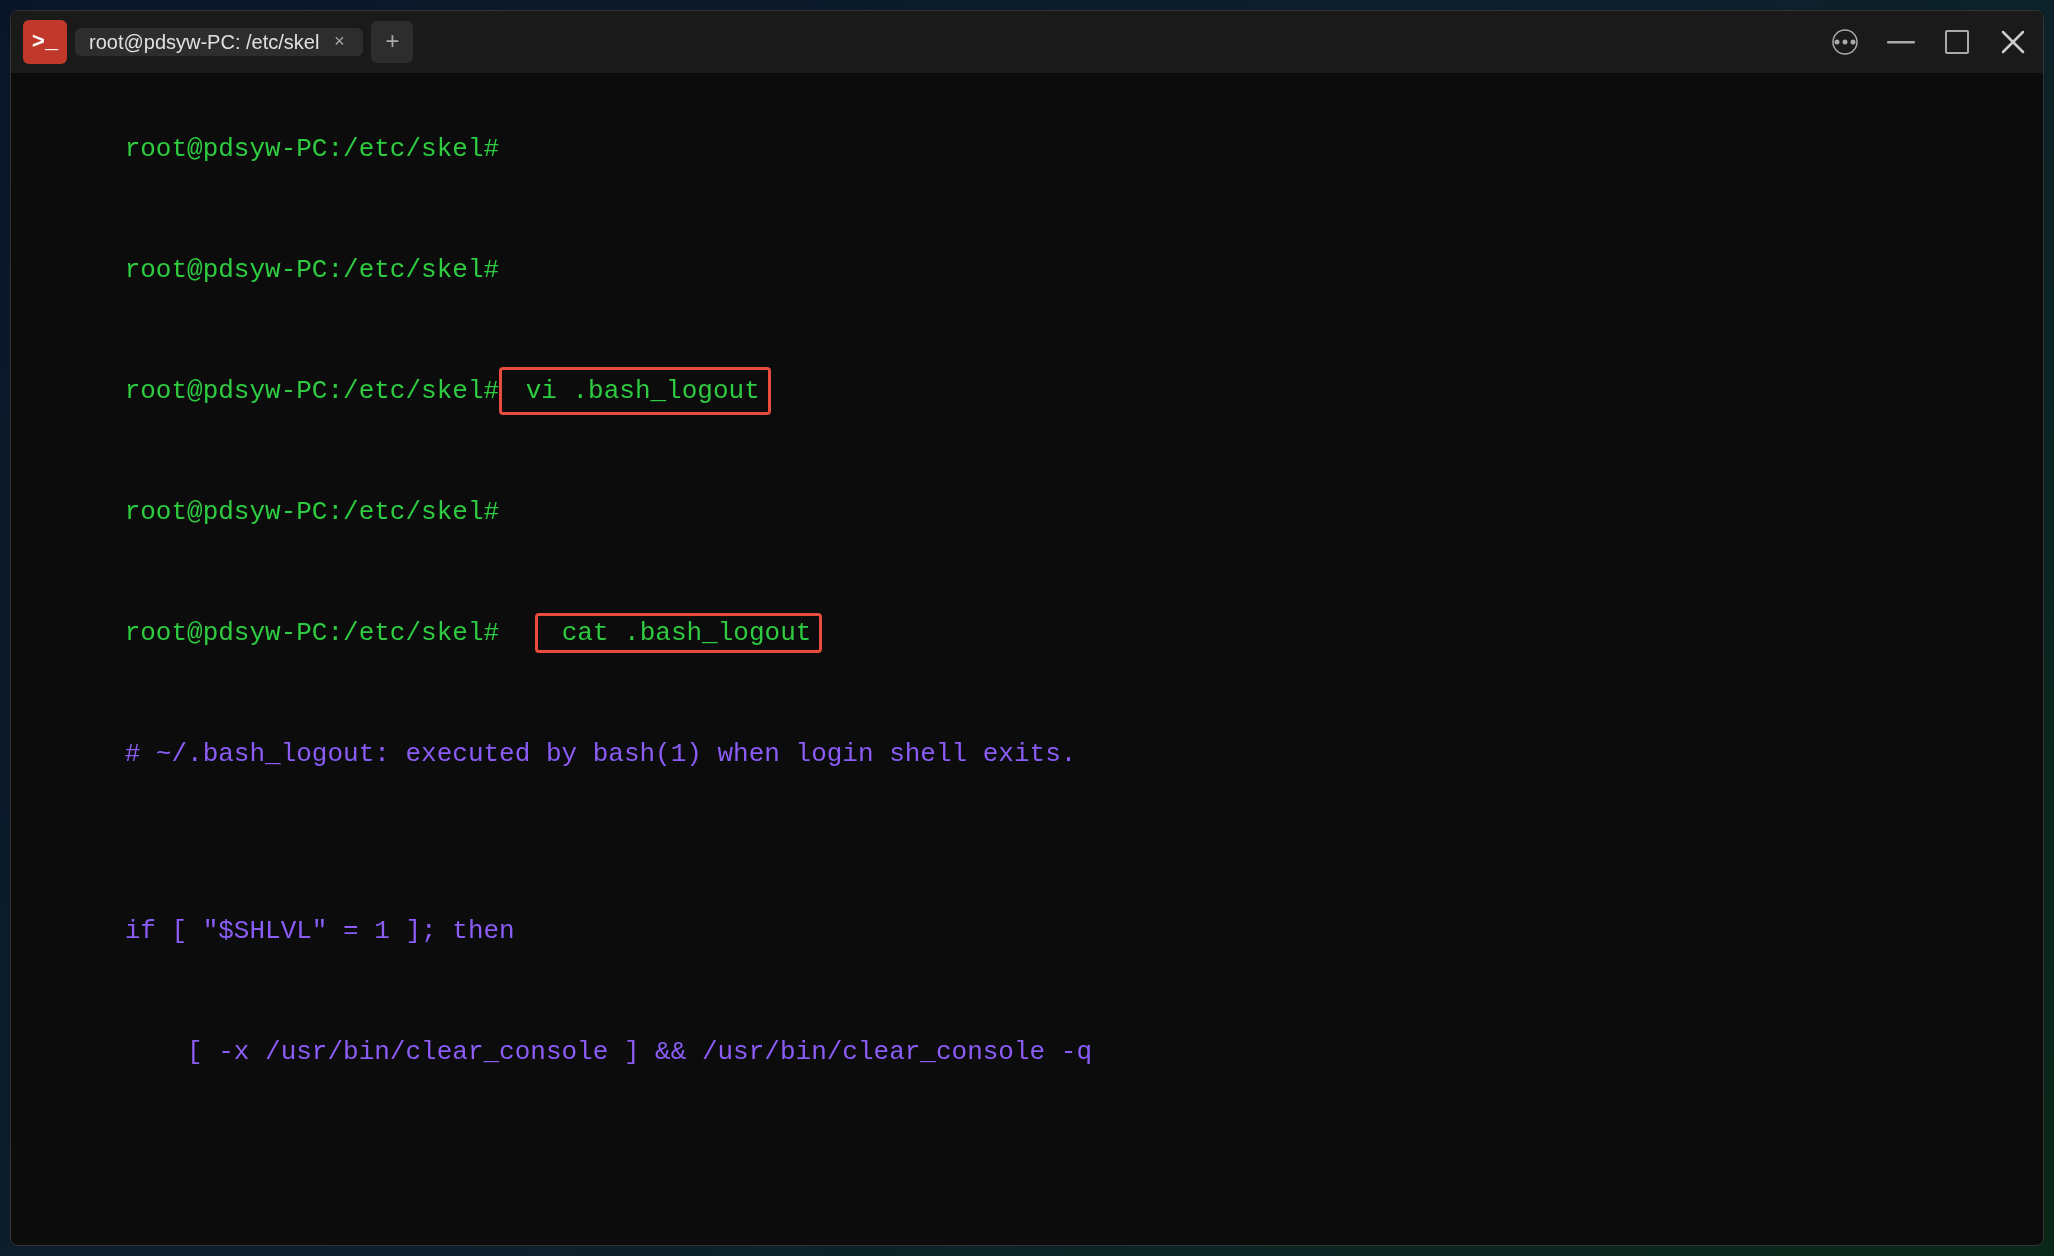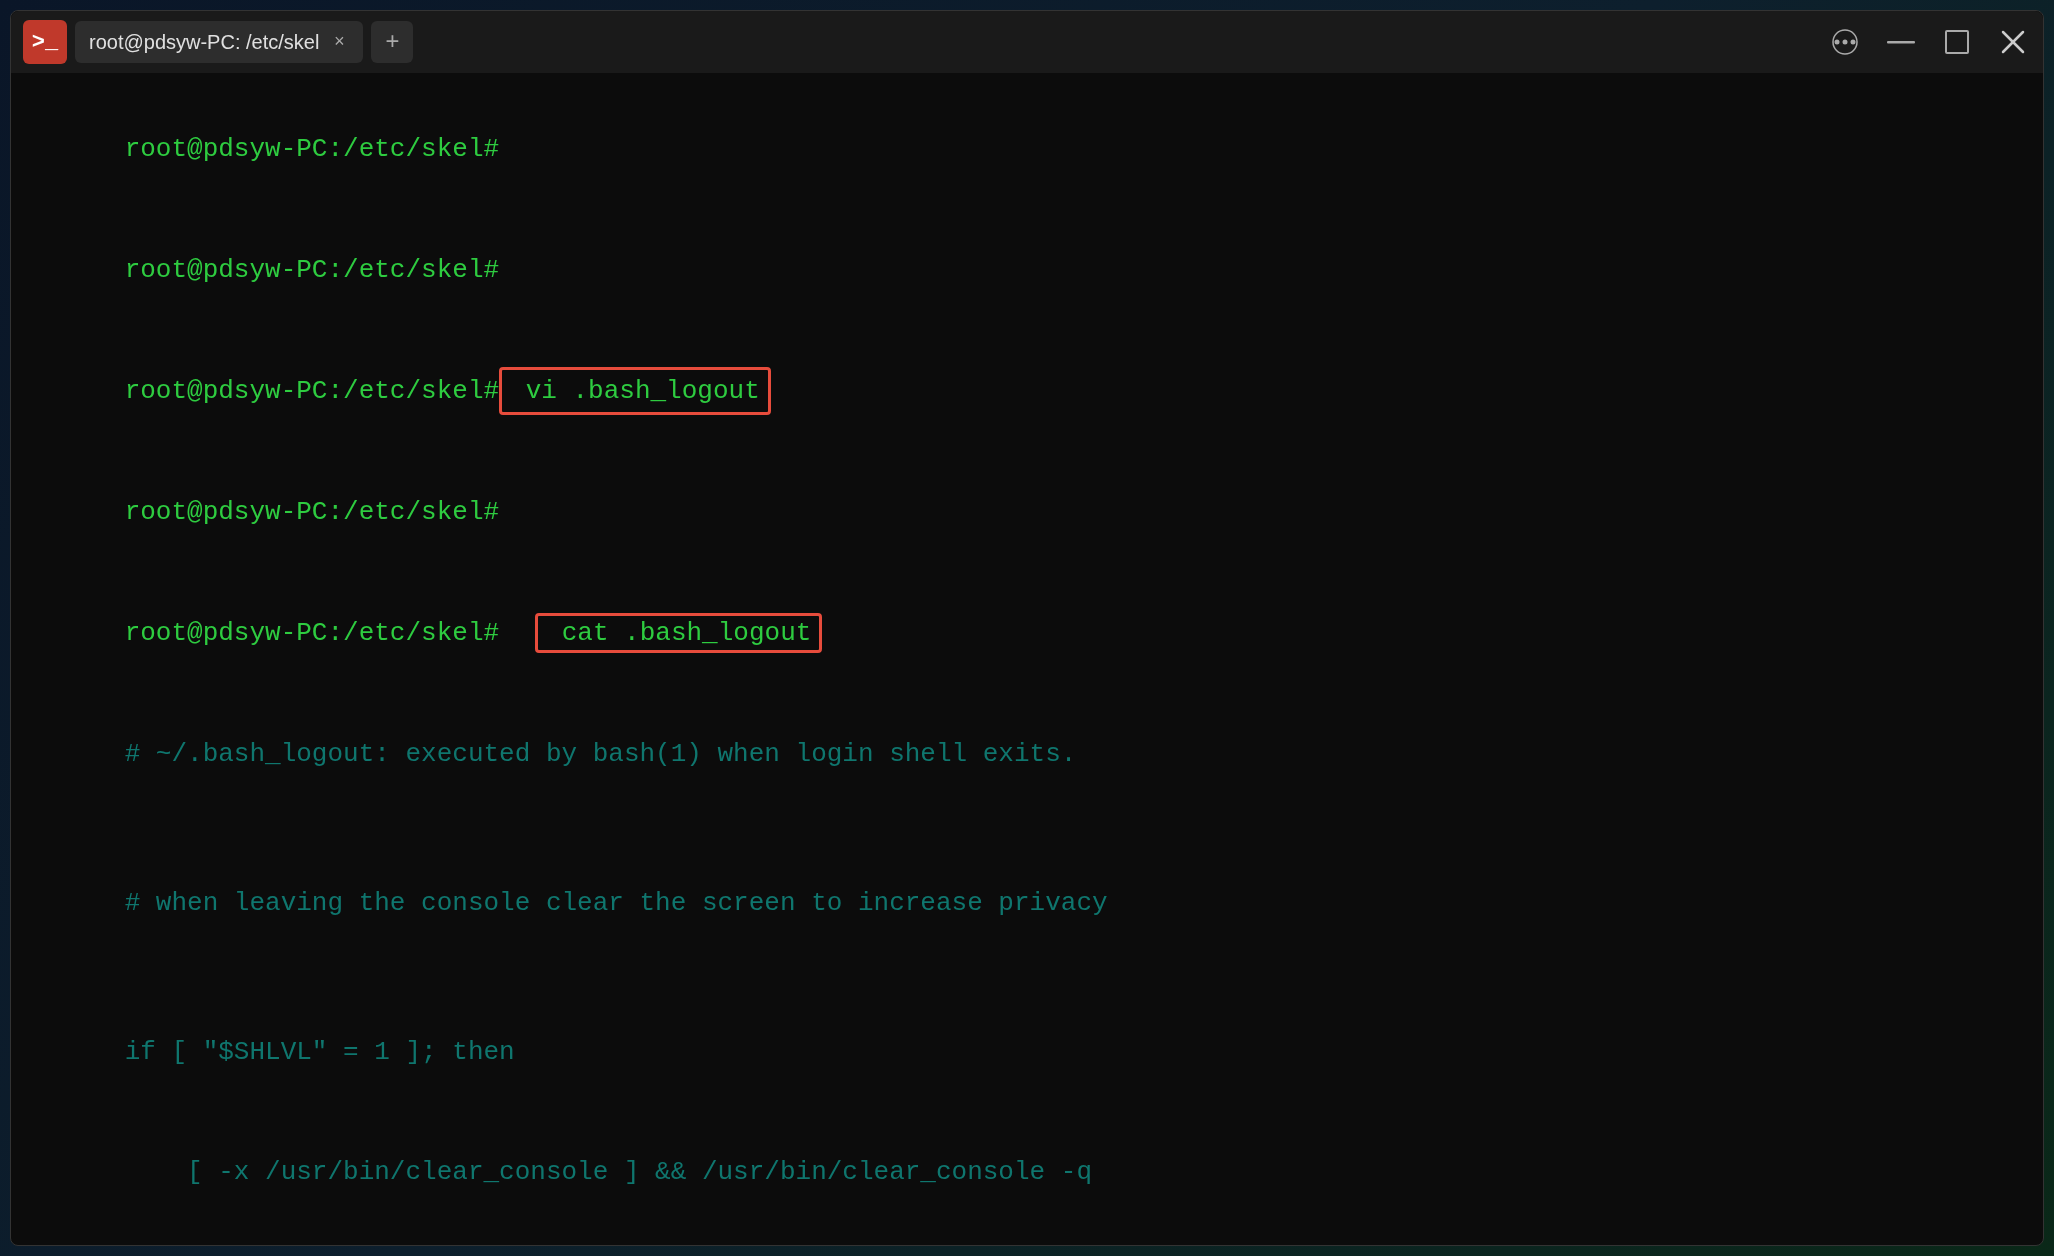--- a/index.html
+++ b/index.html
@@ -52,21 +52,21 @@
       font-weight: bold;
     }
 
     .tab {
       display: flex;
       align-items: center;
       background: #2d2d2d;
       border-radius: 6px;
       padding: 6px 14px;
       gap: 10px;
-      height: 42px;
+      height: 28px;
     }
 
     .tab-label {
       color: #e0e0e0;
       font-size: 20px;
       font-family: 'Segoe UI', sans-serif;
       white-space: nowrap;
     }
 
     .tab-close {
@@ -132,21 +132,21 @@
       color: #2ecc40;
       white-space: pre;
       font-family: 'Courier New', Courier, monospace;
     }
 
     .terminal-line.prompt {
       color: #2ecc40;
     }
 
     .terminal-line.output {
-      color: #0f766e;
+      color: #8b5cf6;
     }
 
     .vi-cmd {
       border: 3px solid #e74c3c;
       border-radius: 4px;
       padding: 6px 8px;
       display: inline;
     }
 
     .cat-cmd {
@@ -222,23 +222,20 @@
     </div>
 
     <div class="terminal-line prompt">
       <span>root@pdsyw-PC:/etc/skel#</span><span class="cat-cmd"> cat .bash_logout</span>
     </div>
 
     <div class="terminal-line output">
       <span># ~/.bash_logout: executed by bash(1) when login shell exits.</span>
     </div>
     <div class="spacer-line"></div>
-    <div class="terminal-line output">
-      <span># when leaving the console clear the screen to increase privacy</span>
-    </div>
     <div class="spacer-line"></div>
     <div class="terminal-line output">
       <span>if [ "$SHLVL" = 1 ]; then</span>
     </div>
     <div class="terminal-line output">
       <span>    [ -x /usr/bin/clear_console ] &amp;&amp; /usr/bin/clear_console -q</span>
     </div>
     <div class="terminal-line output">
       
     </div>

